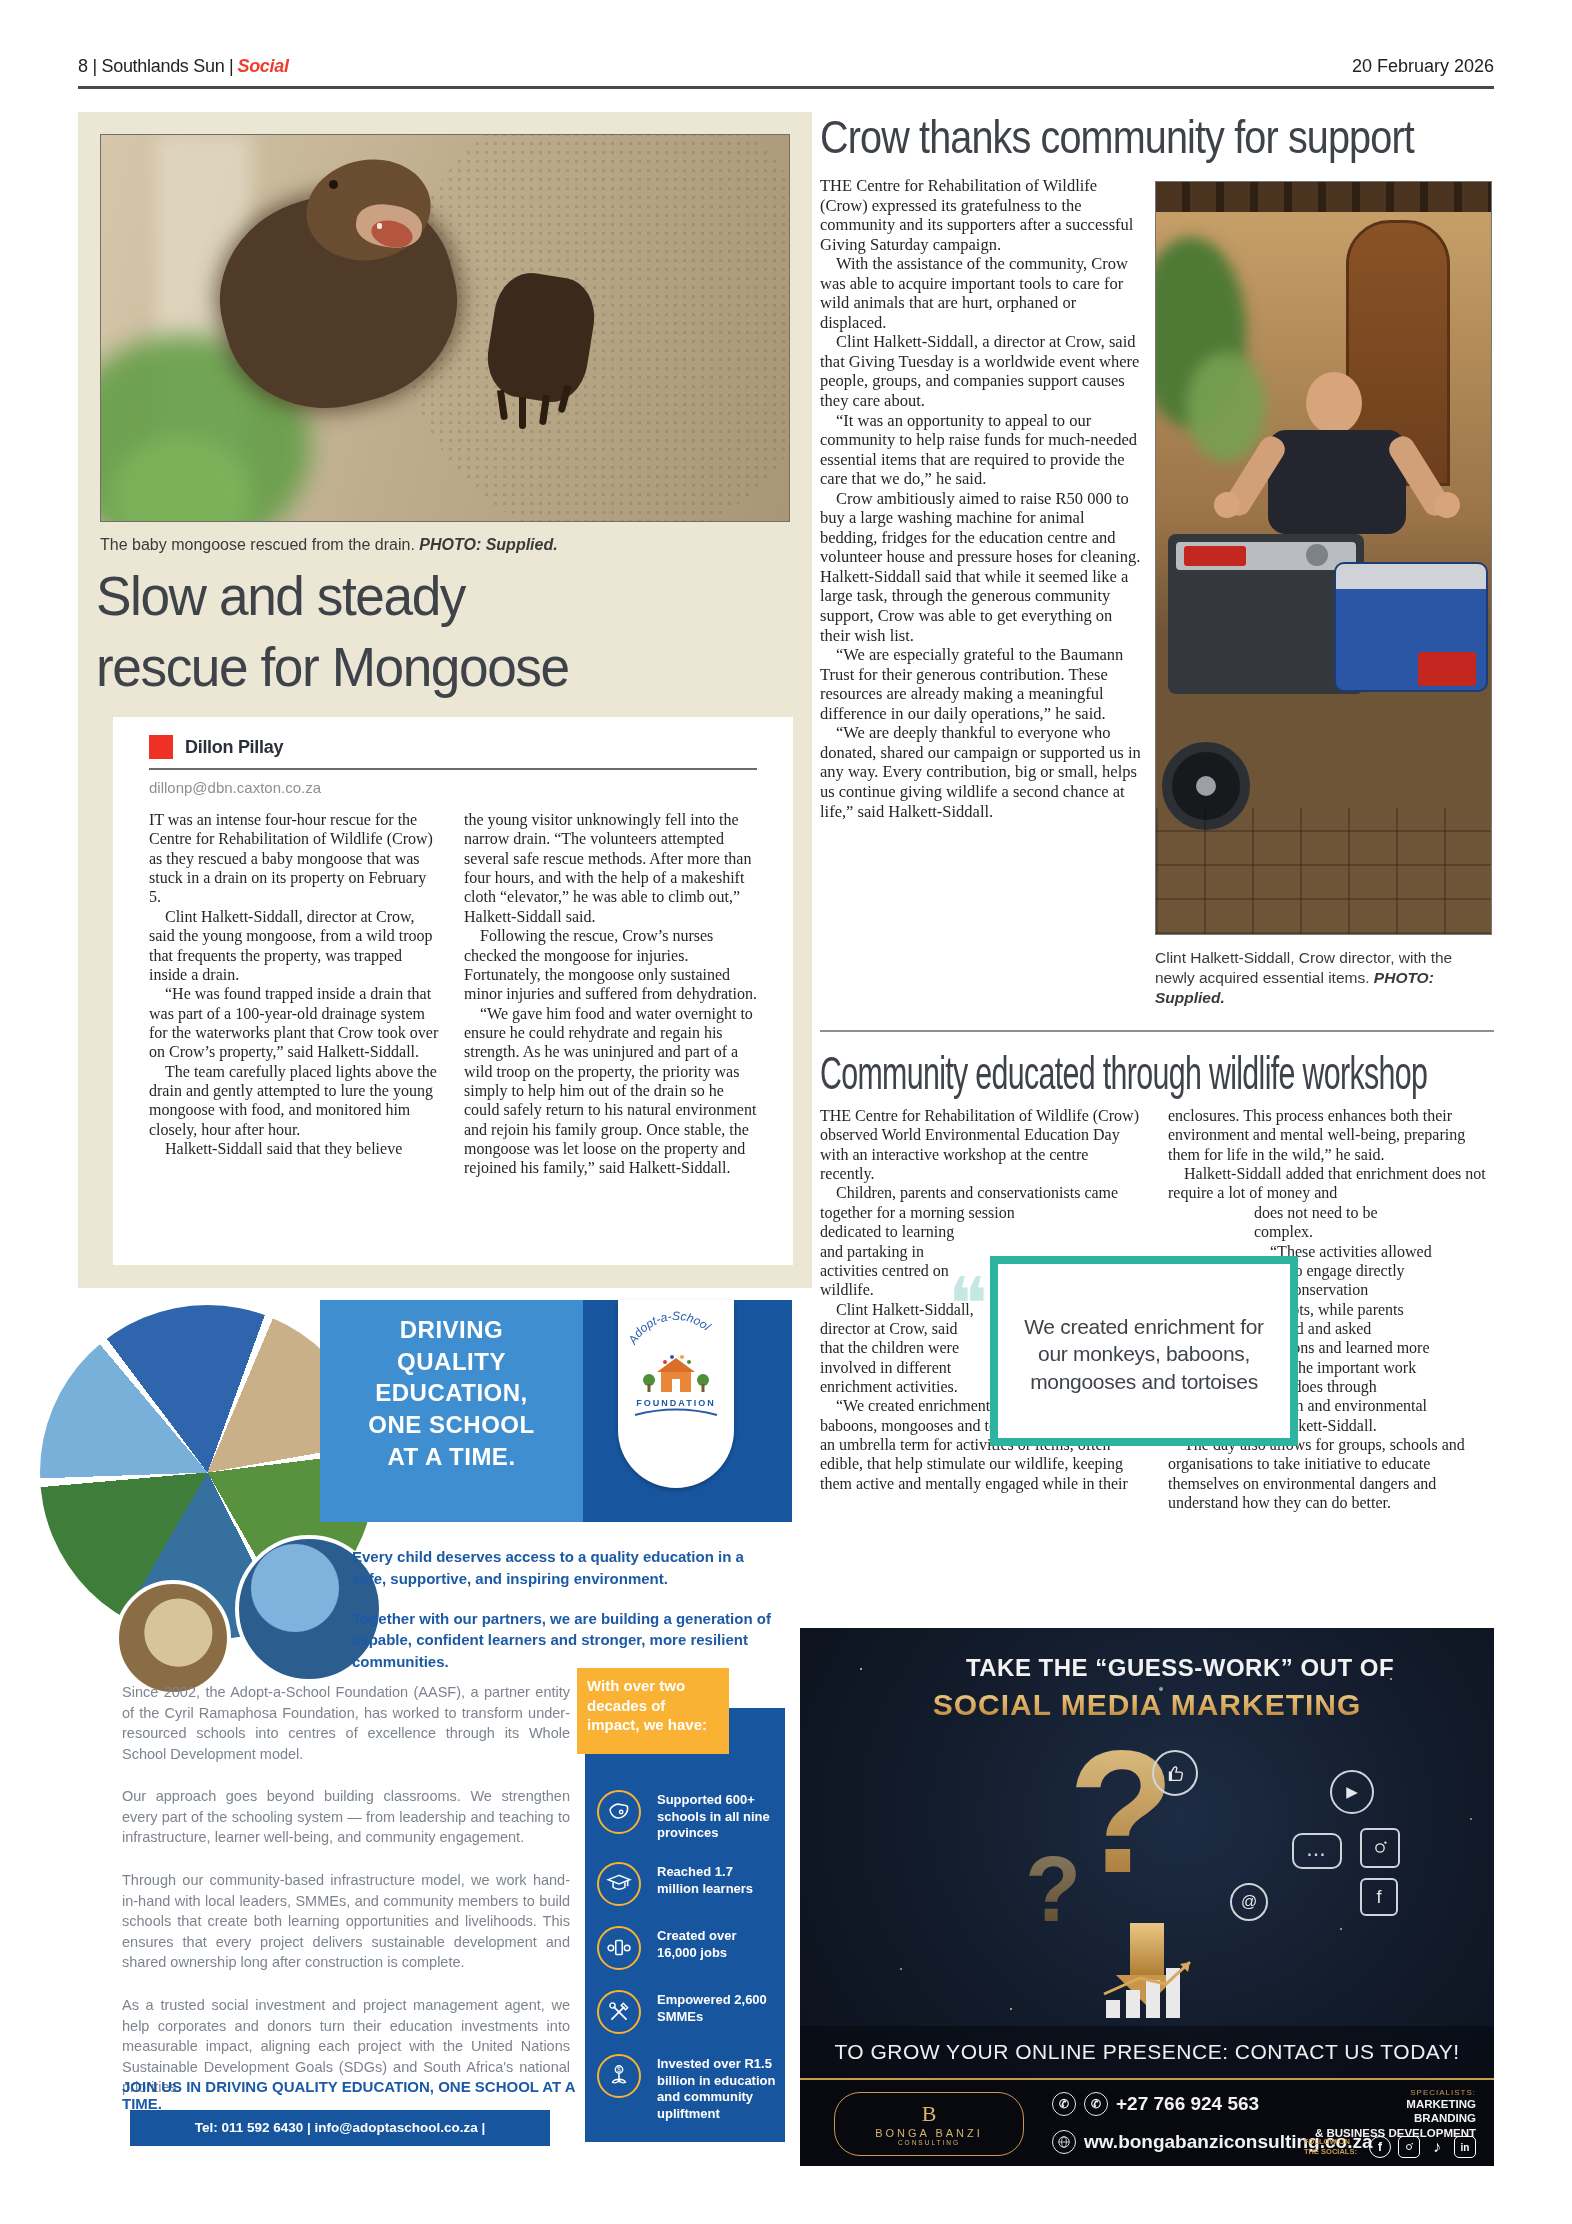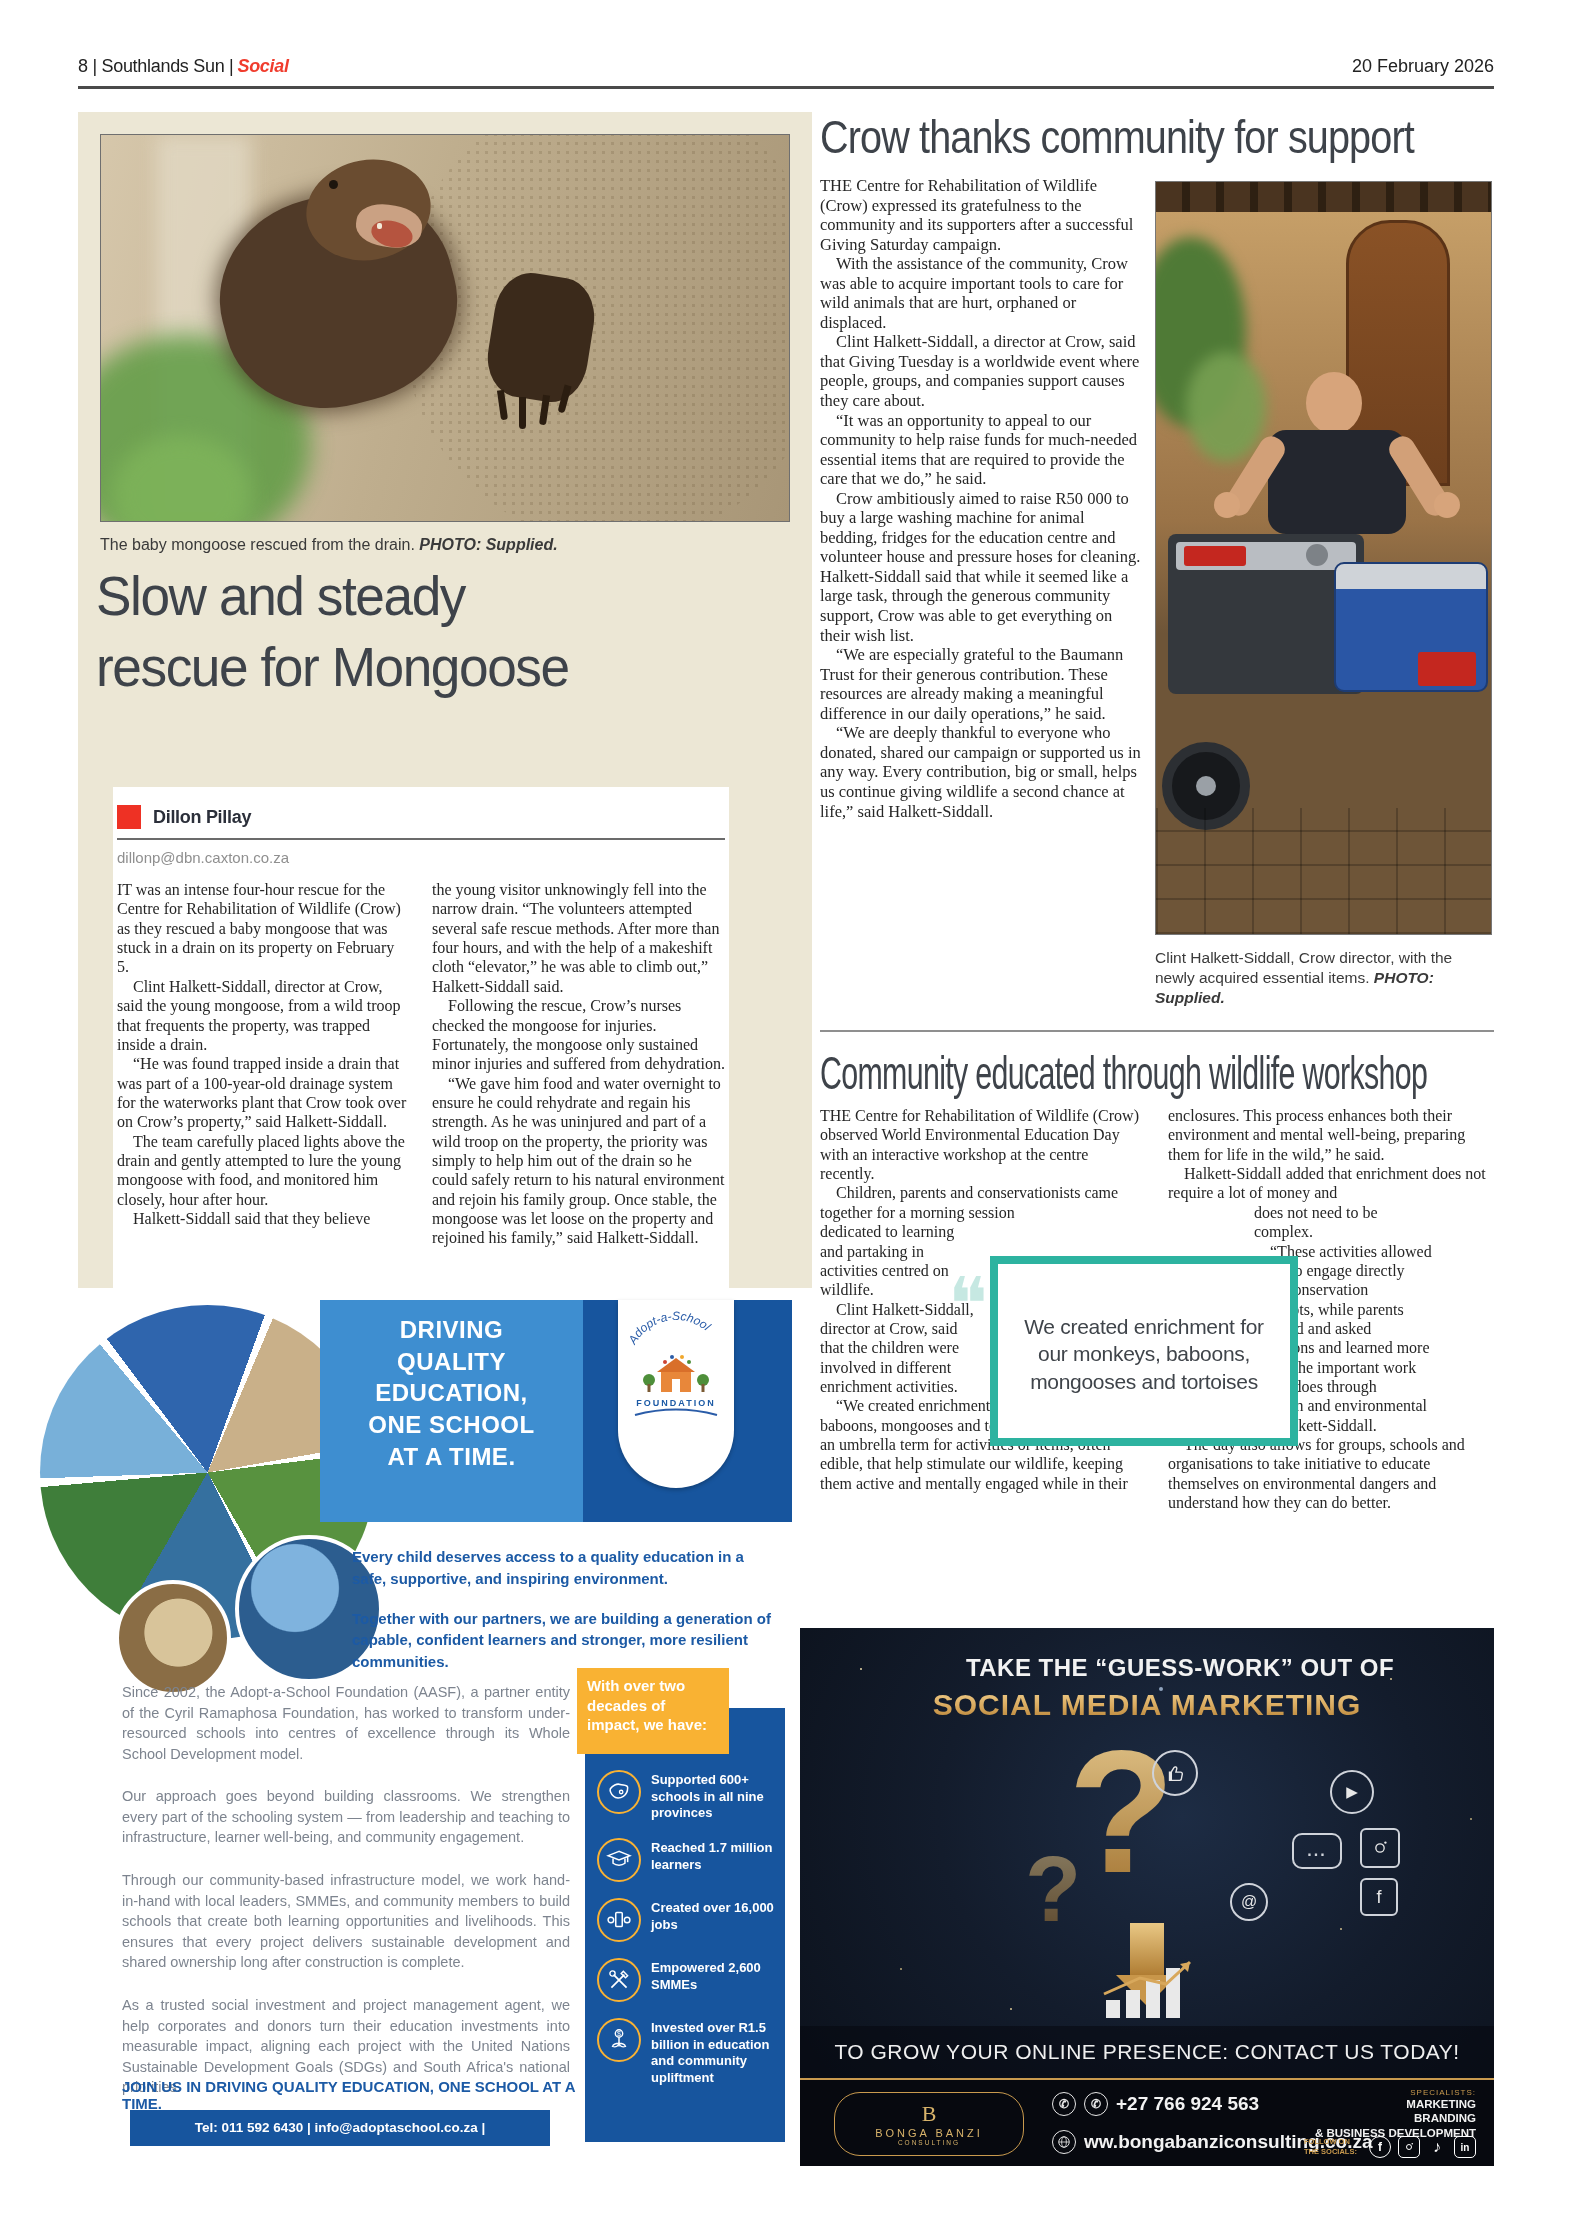--- a/index.html
+++ b/index.html
@@ -11,21 +11,21 @@
   .hdr-right{position:absolute;right:78px;top:56px;font-size:18px;color:#222;}
   .hdr-rule{position:absolute;left:78px;top:86px;width:1416px;height:3px;background:#4a4a4a;}
   
   .beige{position:absolute;left:78px;top:112px;width:734px;height:1176px;background:#ece7d5;}
   .photo-frame{position:absolute;overflow:hidden;border:1px solid #6f6f6f;background:#b7a584;}
   #m-photo{left:22px;top:22px;width:688px;height:386px;}
   .m-caption{position:absolute;left:22px;top:424px;width:688px;font-size:16px;color:#3a3a3a;}
   .m-caption .credit{font-weight:bold;font-style:italic;}
   .m-headline{position:absolute;left:18px;top:448px;font-size:56px;line-height:1.27;color:#3e434a;
               letter-spacing:-1.5px;white-space:nowrap;transform:scaleX(.95);transform-origin:left top;}
-  .whitebox{position:absolute;left:35px;top:675px;width:608px;height:512px;background:#fff;padding:18px 4px;}
+  .whitebox{position:absolute;left:35px;top:605px;width:608px;height:512px;background:#fff;padding:18px 36px;}
   .byline-row{display:flex;align-items:center;gap:12px;}
   .byline-sq{width:24px;height:24px;background:#ee3124;}
   .byline-name{font-size:18px;font-weight:bold;color:#2b2f3a;letter-spacing:-.3px;}
   .byline-rule{margin-top:9px;height:2px;background:#6b6b6b;}
   .byline-email{margin-top:9px;font-size:15px;color:#8f8f8f;}
   .news-cols{display:flex;gap:22px;margin-top:14px;}
   .newscol{font-family:"Liberation Serif",serif;font-size:16px;line-height:1.21;color:#262626;}
   .newscol p{margin:0;}
   .newscol p + p{text-indent:16px;}
   .m-col{width:293px;}
@@ -64,21 +64,21 @@
   .ad-intro{position:absolute;left:267px;top:246px;width:430px;color:#1c5aa5;font-weight:bold;font-size:15px;line-height:1.45;}
   .ad-intro p{margin:0 0 18px 0;}
   .ad-body{position:absolute;left:37px;top:382px;width:448px;color:#7d848f;font-size:14.5px;line-height:1.42;text-align:justify;}
   .ad-body p{margin:0 0 22px 0;}
   .ad-join{position:absolute;left:37px;top:778px;width:460px;color:#1c5aa5;font-weight:bold;font-size:15px;}
   .ad-footerbar{position:absolute;left:45px;top:810px;width:420px;height:36px;background:#17559e;color:#fff;
                 font-weight:bold;font-size:13.5px;text-align:center;line-height:36px;}
   .stats-panel{position:absolute;left:500px;top:408px;width:200px;height:434px;background:#17559e;}
   .stats-orange{position:absolute;left:492px;top:368px;width:152px;height:86px;background:#f9b233;color:#fff;
                 font-weight:bold;font-size:15px;line-height:1.3;padding:8px 10px;box-sizing:border-box;}
-  .stat-item{display:flex;gap:10px;align-items:flex-start;margin-bottom:16px;}
+  .stat-item{display:flex;gap:16px;align-items:flex-start;margin-bottom:16px;margin-top:20px;}
   .stat-icon{flex:0 0 44px;width:44px;height:44px;border:2.5px solid #f9b233;border-radius:50%;
              display:flex;align-items:center;justify-content:center;box-sizing:border-box;}
   .stat-text{color:#fff;font-weight:bold;font-size:13px;line-height:1.28;padding-top:2px;}
   .stats-list{position:absolute;left:512px;top:470px;width:180px;}
   
   .bonga{position:absolute;left:800px;top:1628px;width:694px;height:538px;overflow:hidden;
          background:radial-gradient(ellipse at 55% 35%,#1d2c44 0%,#131c2c 45%,#0a0f18 100%);}
   .sparkles{position:absolute;left:60px;top:40px;width:2px;height:2px;background:#e9d8a8;border-radius:50%;
             box-shadow:90px 30px 0 #cdbb8b,530px 10px 0 #d8c694,610px 150px 0 #b9a878,40px 300px 0 #b9a878,
                        640px 320px 0 #d8c694,300px 20px 0 1px #8fa3bd,150px 340px 0 #d8c694,480px 260px 0 #cdbb8b;}

